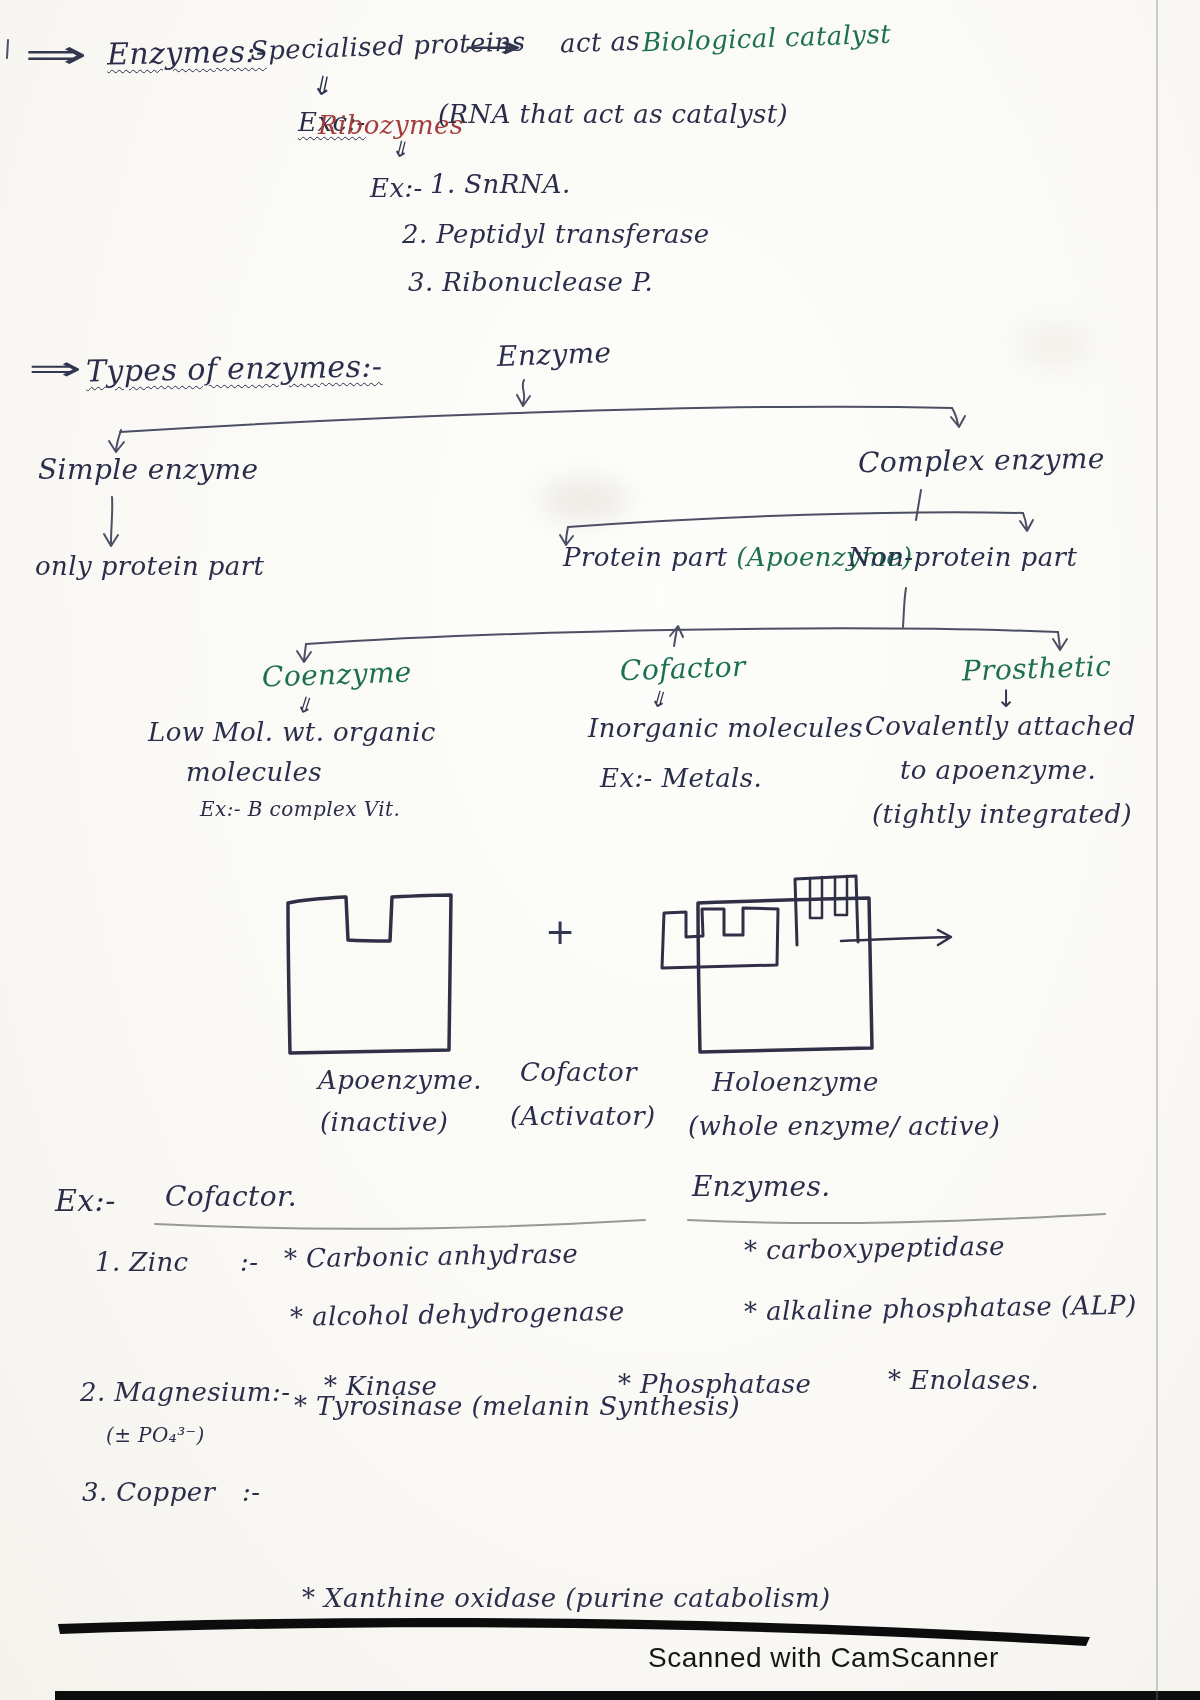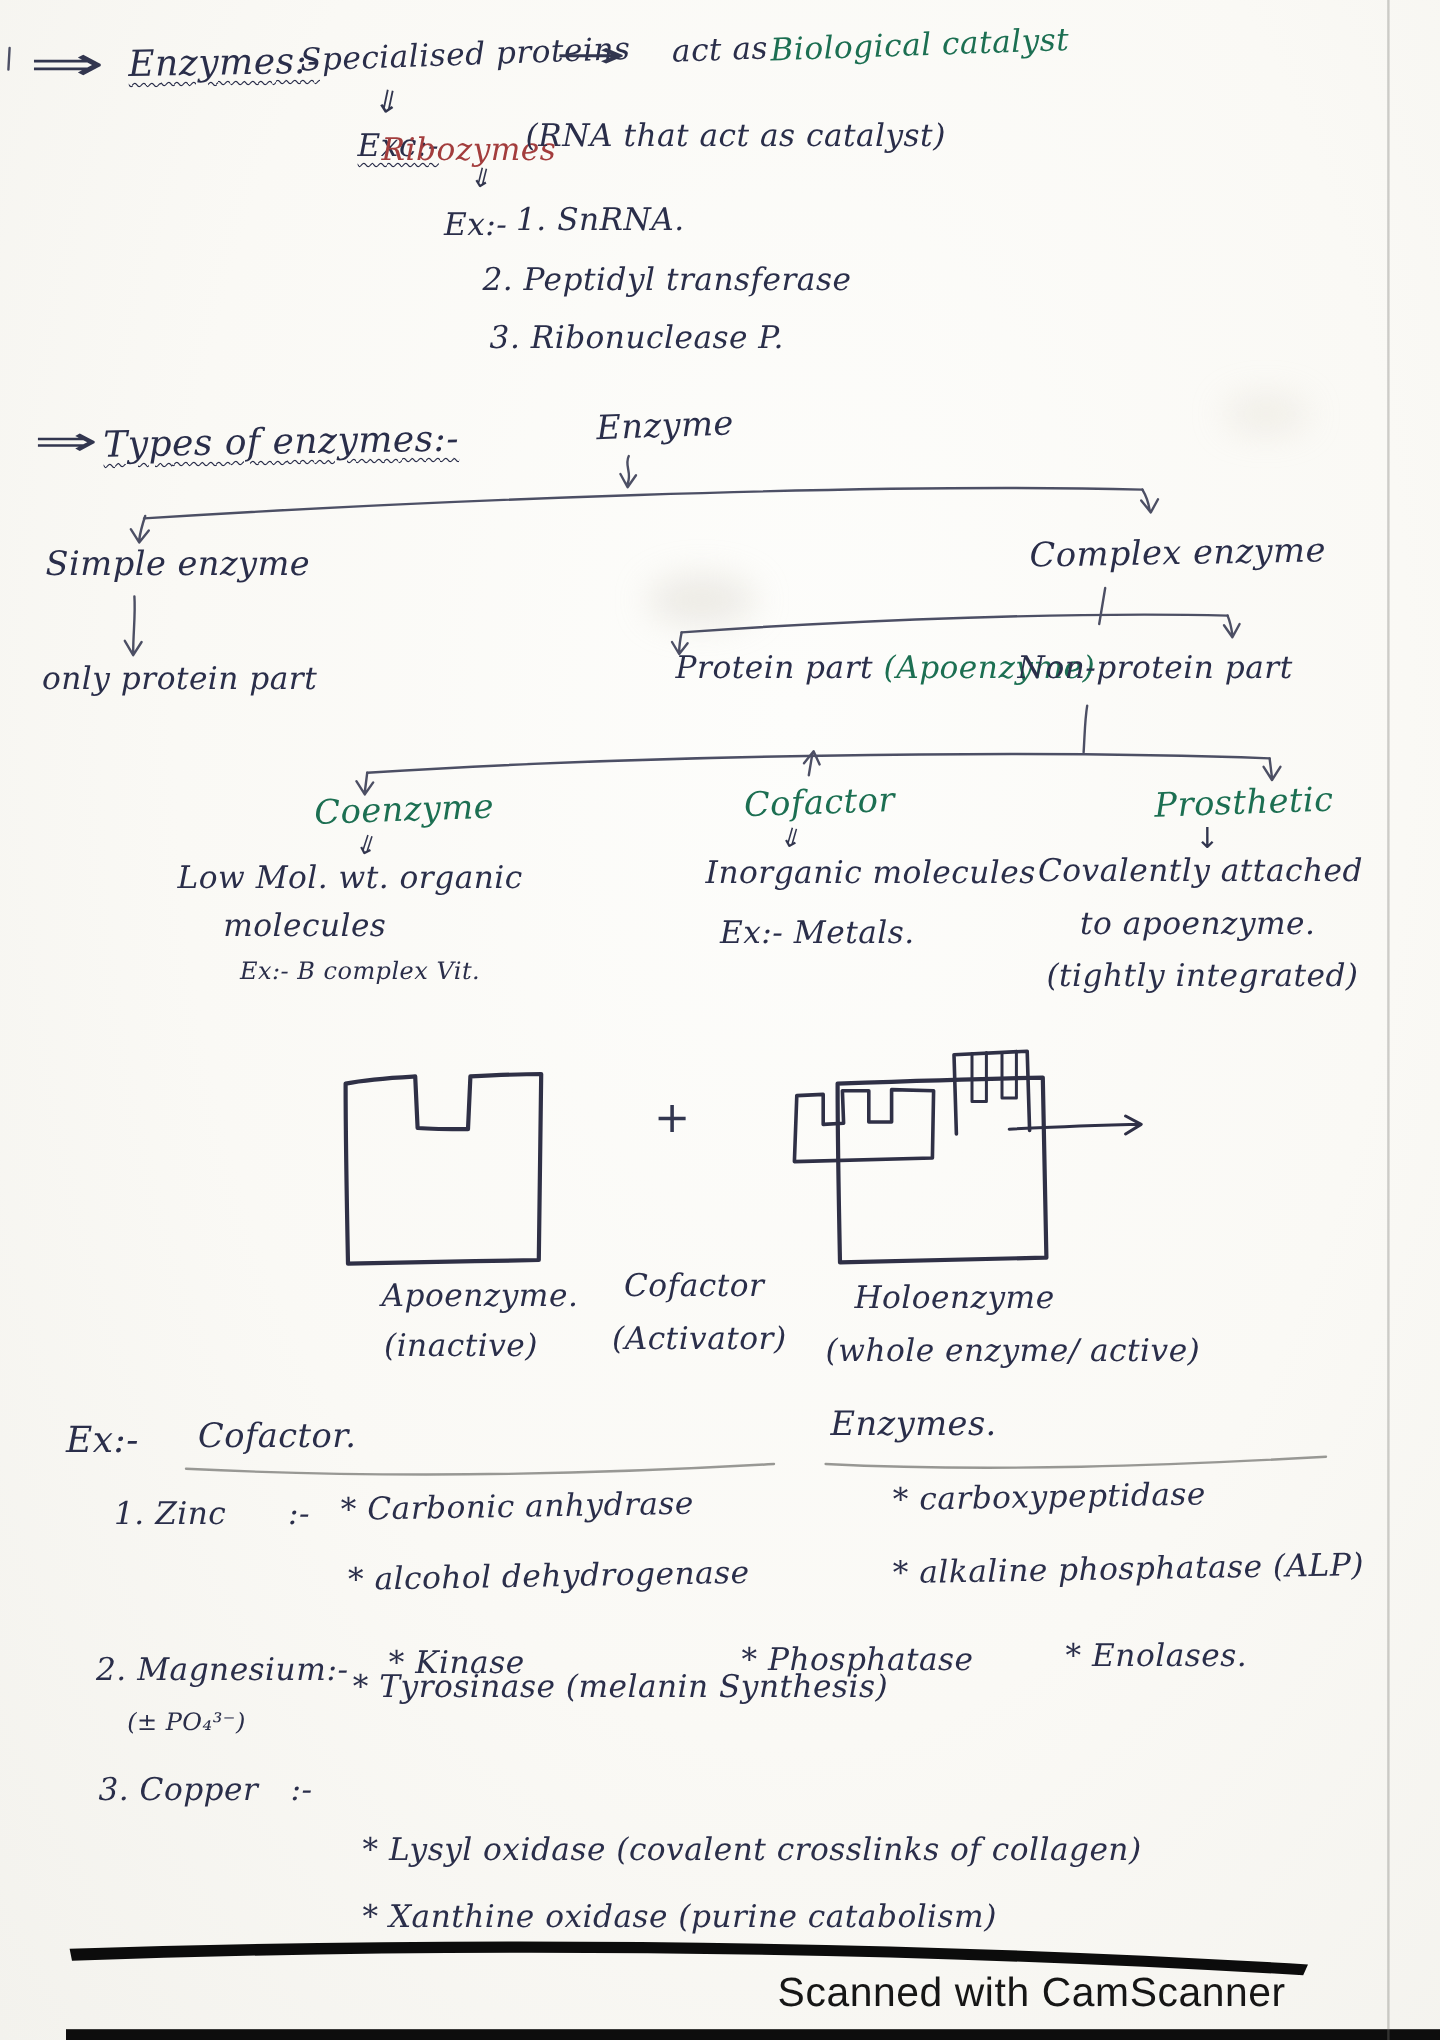--- a/index.html
+++ b/index.html
@@ -12,21 +12,21 @@
   .green{color:#1c6f52}
   .red{color:#a33d3d}
   .uw{text-decoration:underline;text-decoration-style:wavy;text-decoration-thickness:1px;text-underline-offset:5px;}
   .u{text-decoration-thickness:1.5px;text-underline-offset:4px;}
   .arrow{font-family:"DejaVu Sans",sans-serif;font-style:normal;color:#32364f;}
   .big-arrow{display:inline-block;transform:scaleX(1.9);transform-origin:left center;}
   .long-arrow{display:inline-block;transform:scaleX(2.4);transform-origin:left center;}
   .overlay{position:absolute;left:0;top:0;}
   .edge-line{position:absolute;top:0;width:2px;height:1700px;background:rgba(120,120,115,.35);}
   .bottom-bar{position:absolute;background:#0d0d0d;}
-  .cam-text{position:absolute;font-family:"Liberation Sans",sans-serif;font-style:normal;font-weight:500;color:#161616;font-size:34px;letter-spacing:.5px;}
+  .cam-text{position:absolute;font-family:"Liberation Sans",sans-serif;font-style:normal;font-weight:500;color:#161616;font-size:28px;letter-spacing:.5px;}
   .smudge{position:absolute;border-radius:50%;filter:blur(14px);}
 </style>
 </head>
 <body>
 
 <div class="page">
 
   <div class="smudge" style="left:540px;top:480px;width:90px;height:40px;background:rgba(205,200,190,.35);"></div>
   <div class="smudge" style="left:1020px;top:330px;width:70px;height:30px;background:rgba(215,210,195,.3);"></div>
 
@@ -152,19 +152,18 @@
   <span class="hw s26" style="left:80px;top:1378px;">2. Magnesium</span>
   <span class="hw s26" style="left:272px;top:1378px;">:-</span>
   <span class="hw s26" style="left:324px;top:1372px;">* Kinase</span>
   <span class="hw s26" style="left:618px;top:1370px;">* Phosphatase</span>
   <span class="hw s26" style="left:888px;top:1366px;">* Enolases.</span>
   <span class="hw s24" style="left:106px;top:1424px;">(± PO₄³⁻)</span>
 
   <span class="hw s26" style="left:82px;top:1478px;">3. Copper</span>
   <span class="hw s26" style="left:242px;top:1478px;">:-</span>
   <span class="hw s26" style="left:294px;top:1392px;">* Tyrosinase (melanin Synthesis)</span>
-  <span class="hw s26" style="left:302px;top:1528px;">* Lysyl oxidase (covalent crosslinks of collagen)</span>
   <span class="hw s26" style="left:302px;top:1584px;">* Xanthine oxidase (purine catabolism)</span>
 
   <span class="cam-text" style="left:648px;top:1642px;">Scanned with CamScanner</span>
   <div class="bottom-bar" style="left:55px;top:1691px;width:1145px;height:9px;"></div>
   <div class="edge-line" style="left:1156px;"></div>
 </div>
 
 </body></html>

